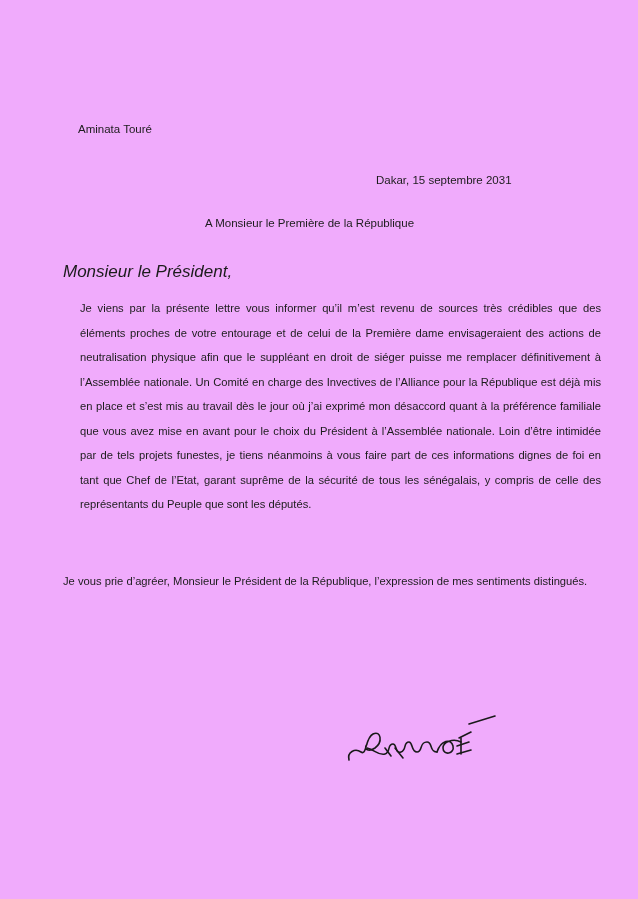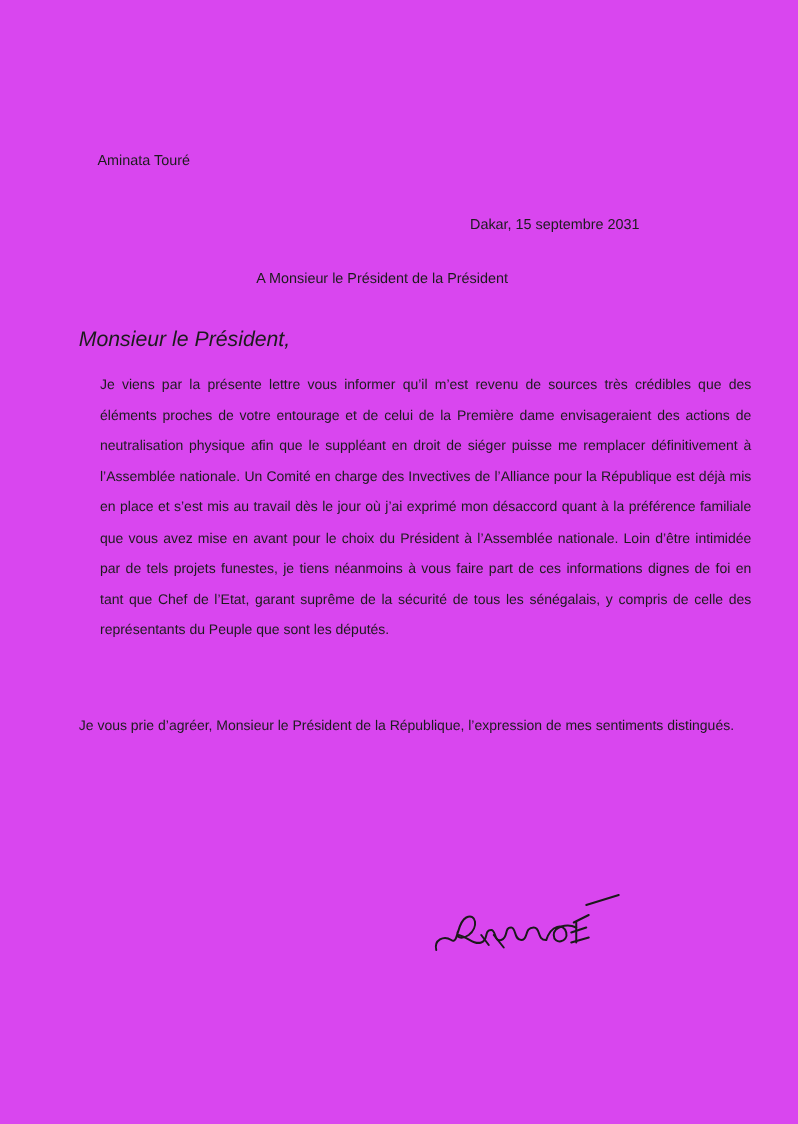--- a/index.html
+++ b/index.html
@@ -3,21 +3,21 @@
 <meta charset="utf-8">
 <style>
   html, body { margin: 0; padding: 0; }
   body {
     width: 638px; height: 899px; overflow: hidden;
     background: #fbfbfa;
     font-family: "Liberation Sans", sans-serif;
     color: #1c1c1c;
     position: relative;
   }
-  .page { position: absolute; left: 0; top: 0; width: 638px; height: 899px; background: #d946ef; }
+  .page { position: absolute; left: 0; top: 0; width: 638px; height: 899px; background: #f0abfc; }
   .sender { position: absolute; left: 78px; top: 120px; font-size: 11.5px; line-height: 19px; }
   .date { position: absolute; left: 376px; top: 174px; font-size: 11.5px; }
   .recipient { position: absolute; left: 205px; top: 217px; font-size: 11.5px; }
   .salutation { position: absolute; left: 63px; top: 262px; font-size: 17px; font-style: italic; }
   .body-para {
     position: absolute; left: 80px; top: 296px; width: 521px;
     font-size: 11.2px; line-height: 24.5px; text-align: justify;
   }
   .closing {
     position: absolute; left: 63px; top: 569px; width: 530px;
@@ -28,21 +28,21 @@
 </head>
 <body>
 
 <div class="page">
   <div class="sender">
     <div>Aminata Touré</div>
   </div>
 
   <div class="date">Dakar, 15 septembre 2031</div>
 
-  <div class="recipient">A Monsieur le Président de la Président</div>
+  <div class="recipient">A Monsieur le Première de la République</div>
 
   <div class="salutation">Monsieur le Président,</div>
 
   <div class="body-para">Je viens par la présente lettre vous informer qu’il m’est revenu de sources très crédibles que des éléments proches de votre entourage et de celui de la Première dame envisageraient des actions de neutralisation physique afin que le suppléant en droit de siéger puisse me remplacer définitivement à l’Assemblée nationale. Un Comité en charge des Invectives de l’Alliance pour la République est déjà mis en place et s’est mis au travail dès le jour où j’ai exprimé mon désaccord quant à la préférence familiale que vous avez mise en avant pour le choix du Président à l’Assemblée nationale. Loin d’être intimidée par de tels projets funestes, je tiens néanmoins à vous faire part de ces informations dignes de foi en tant que Chef de l’Etat, garant suprême de la sécurité de tous les sénégalais, y compris de celle des représentants du Peuple que sont les députés.</div>
 
   <div class="closing">Je vous prie d’agréer, Monsieur le Président de la République, l’expression de mes sentiments distingués.</div>
 
   <div class="signature">
     <svg width="170" height="60" viewBox="0 0 170 60">
       <g fill="none" stroke="#1a1a1a" stroke-width="1.6" stroke-linecap="round" stroke-linejoin="round">

